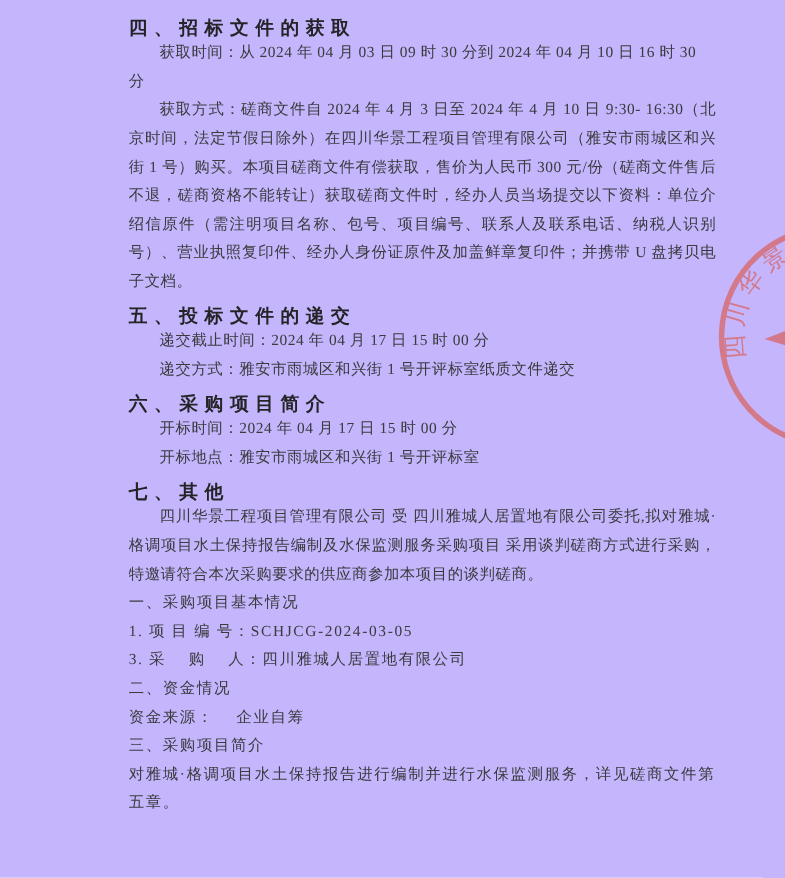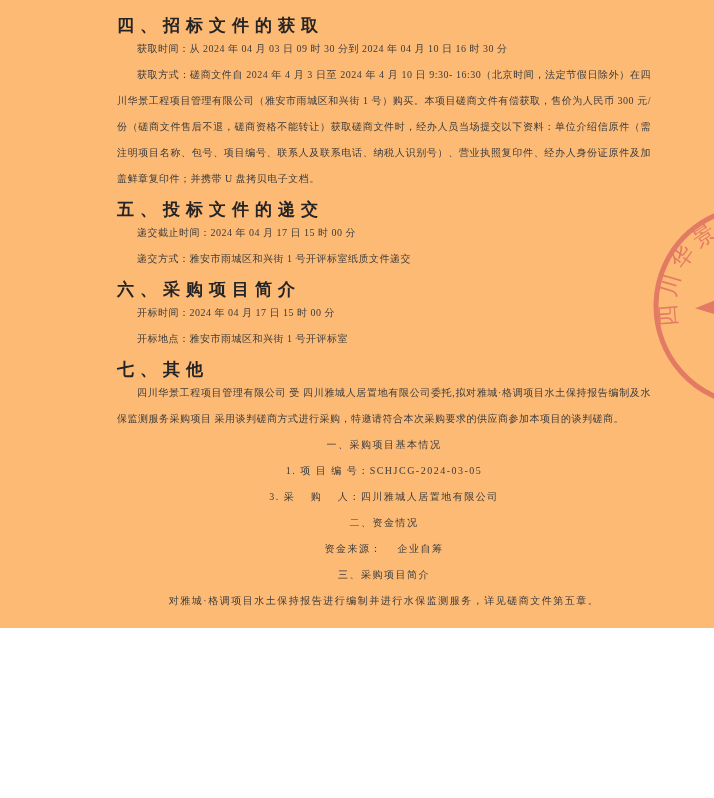--- a/index.html
+++ b/index.html
@@ -1,47 +1,47 @@
 <!DOCTYPE html>
 <html><head>
 <meta charset="utf-8">
 <style>
   html, body { margin: 0; padding: 0; }
   .page {
     position: relative;
     width: 714px;
-    height: 628px;
-    background: #fdba74;
+    height: 798px;
+    background: #c4b5fd;
     overflow: hidden;
     font-family: "Liberation Serif", "DejaVu Serif", serif;
     color: #3b3b3d;
   }
   .doc {
     position: absolute;
     left: 117px;
     top: 8px;
     width: 534px;
   }
   .blk {
-    font-size: 10px;
+    font-size: 14px;
     line-height: 26px;
     letter-spacing: 0.5px;
   }
   .h {
     font-size: 17px;
     font-weight: 700;
     color: #242426;
     line-height: 28px;
     letter-spacing: 6px;
     margin-top: 4px;
     margin-bottom: -4px;
   }
   .l1 { text-indent: 2em; }
   .p1 { text-align: justify; text-indent: 2em; }
-  .lo { letter-spacing: 1.5px; text-align: center; }
+  .lo { letter-spacing: 1.5px; }
   .stamp {
     position: absolute;
     left: 645px;
     top: 196px;
     width: 220px;
     height: 220px;
     opacity: 0.72;
   }
 </style>
 </head>

